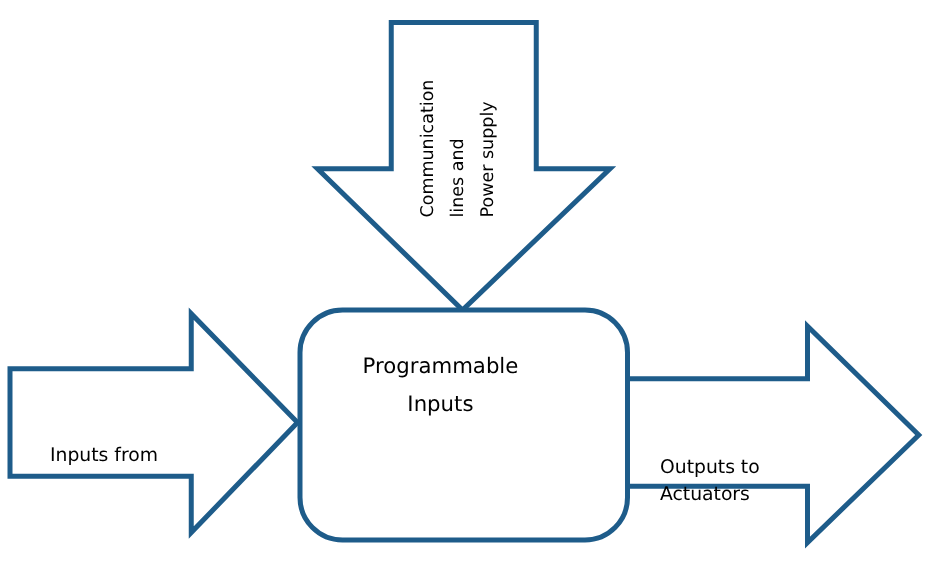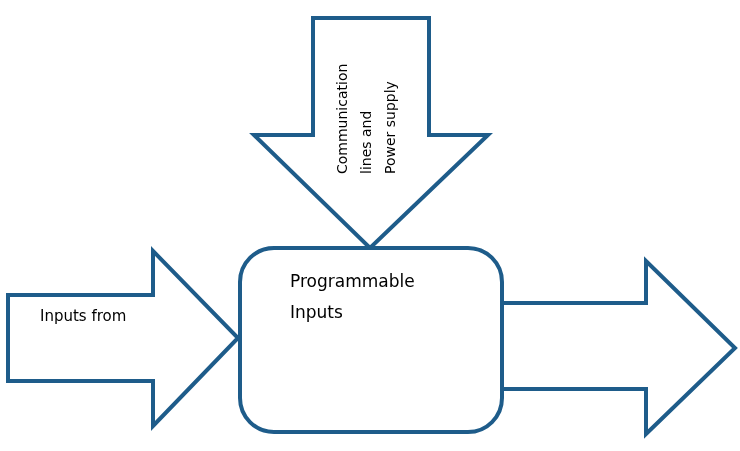--- a/index.html
+++ b/index.html
@@ -1,42 +1,44 @@
 <!DOCTYPE html>
 <html><head>
 <meta charset="utf-8">
 <style>
   html, body { margin: 0; padding: 0; background: #ffffff; }
   body { width: 740px; height: 451px; position: relative; overflow: hidden;
          font-family: "DejaVu Sans", "Liberation Sans", sans-serif; color: #000; }
   svg { position: absolute; left: 0; top: 0; }
-  .lbl { position: absolute; font-size: 15px; line-height: 22px; }
+  .lbl { position: absolute; font-size: 15px; line-height: 22px; margin-top: 48px; }
   .box-lbl { position: absolute; font-size: 17px; line-height: 31px; }
   .vert { position: absolute; font-size: 14px; line-height: 24px;
           transform-origin: left top; transform: rotate(-90deg); white-space: nowrap; }
 </style>
 </head>
 <body>
 
 <svg width="740" height="451">
   <path d="M313,18 L429,18 L429,135 L488,135 L370,248 L254,135 L313,135 Z" fill="#ffffff" stroke="#1E5C8A" stroke-width="4" stroke-linejoin="miter"></path>
   <path d="M8,295 L153,295 L153,251 L238,338 L153,426 L153,381 L8,381 Z" fill="#ffffff" stroke="#1E5C8A" stroke-width="4"></path>
   <path d="M500,303 L646,303 L646,261 L735,348 L646,434 L646,389 L500,389 Z" fill="#ffffff" stroke="#1E5C8A" stroke-width="4"></path>
   <rect x="240" y="248" width="262" height="184" rx="34" ry="34" fill="#ffffff" stroke="#1E5C8A" stroke-width="4"></rect>
 </svg>
 
-<div class="box-lbl" style="left:290px; top:266px;">
+<div class="box-lbl" style="left:290px; top:278px;text-align:center;">
   <div>Programmable</div>
   <div>Inputs</div>
 </div>
 
 <div class="lbl" style="left:40px; top:305px;">
   <div>Inputs from</div>
 </div>
 
 <div class="lbl" style="left:528px; top:314px;">
+  <div>Outputs to</div>
+  <div>Actuators</div>
 </div>
 
 <div class="vert" style="left:330px; top:174px;">
   <div>Communication</div>
   <div>lines and</div>
   <div>Power supply</div>
 </div>
 
 </body></html>

